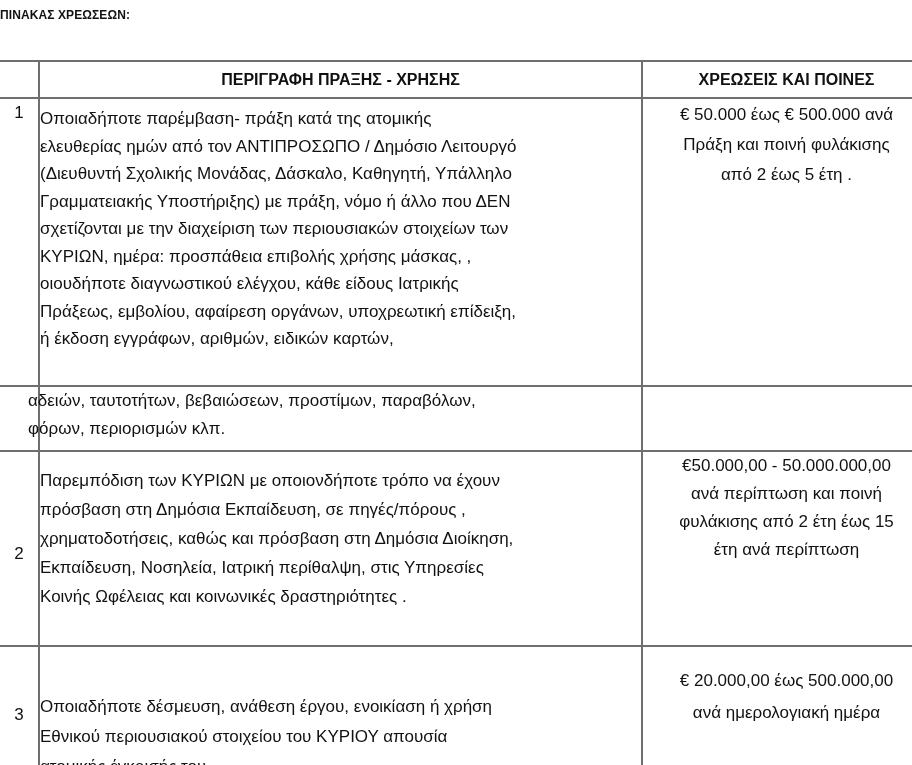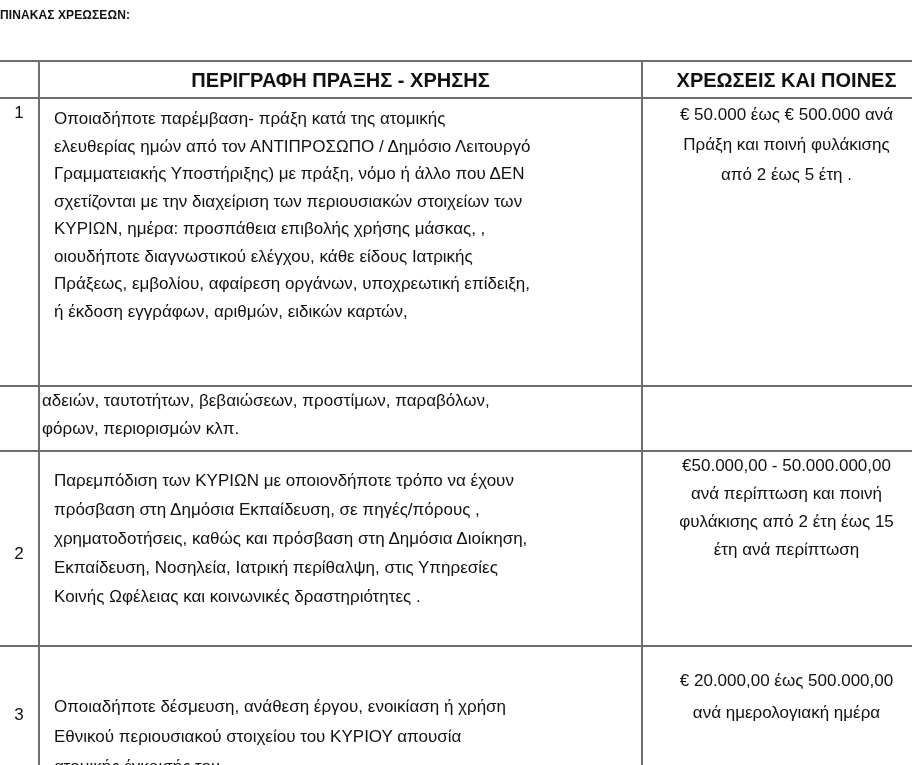--- a/index.html
+++ b/index.html
@@ -43,30 +43,29 @@
       background: #6e6e6e;
     }
     .cell {
       position: absolute;
       box-sizing: border-box;
       font-size: 17px;
       line-height: 27.5px;
     }
     .hdr {
       font-weight: bold;
-      font-size: 20px;
+      font-size: 16px;
       text-align: center;
       line-height: 20px;
     }
     .num {
       text-align: center;
       font-size: 17px;
     }
     .desc {
-      padding-left: 14px;
       padding-right: 4px;
       white-space: nowrap;
     }
     .desc .ln { display: block; }
     .charge {
       text-align: center;
       white-space: nowrap;
     }
     .charge .ln { display: block; }
   </style>
@@ -87,20 +86,21 @@
   <div class="line-v" style="left:641px; top:0; height:720px"></div>
 
   <div class="cell hdr" style="left:0; top:2px; width:38px; height:35px;"></div>
   <div class="cell hdr" style="left:40px; top:10px; width:601px;">ΠΕΡΙΓΡΑΦΗ ΠΡΑΞΗΣ - ΧΡΗΣΗΣ</div>
   <div class="cell hdr" style="left:643px; top:10px; width:287px;">ΧΡΕΩΣΕΙΣ ΚΑΙ ΠΟΙΝΕΣ</div>
 
   <div class="cell num" style="left:0; top:39px; width:38px;">1</div>
   <div class="cell desc" style="left:40px; top:45px; width:601px;">
     <span class="ln">Οποιαδήποτε παρέμβαση- πράξη κατά της ατομικής</span>
     <span class="ln">ελευθερίας ημών από τον ΑΝΤΙΠΡΟΣΩΠΟ / Δημόσιο Λειτουργό</span>
+    <span class="ln">(Διευθυντή Σχολικής Μονάδας, Δάσκαλο, Καθηγητή, Υπάλληλο</span>
     <span class="ln">Γραμματειακής Υποστήριξης) με πράξη, νόμο ή άλλο που ΔΕΝ</span>
     <span class="ln">σχετίζονται με την διαχείριση των περιουσιακών στοιχείων των</span>
     <span class="ln">ΚΥΡΙΩΝ, ημέρα: προσπάθεια επιβολής χρήσης μάσκας, ,</span>
     <span class="ln">οιουδήποτε διαγνωστικού ελέγχου, κάθε είδους Ιατρικής</span>
     <span class="ln">Πράξεως, εμβολίου, αφαίρεση οργάνων, υποχρεωτική επίδειξη,</span>
     <span class="ln">ή έκδοση εγγράφων, αριθμών, ειδικών καρτών,</span>
   </div>
   <div class="cell charge" style="left:643px; top:40px; width:287px; line-height:30px;">
     <span class="ln">€ 50.000 έως € 500.000 ανά</span>
     <span class="ln">Πράξη και ποινή φυλάκισης</span>

